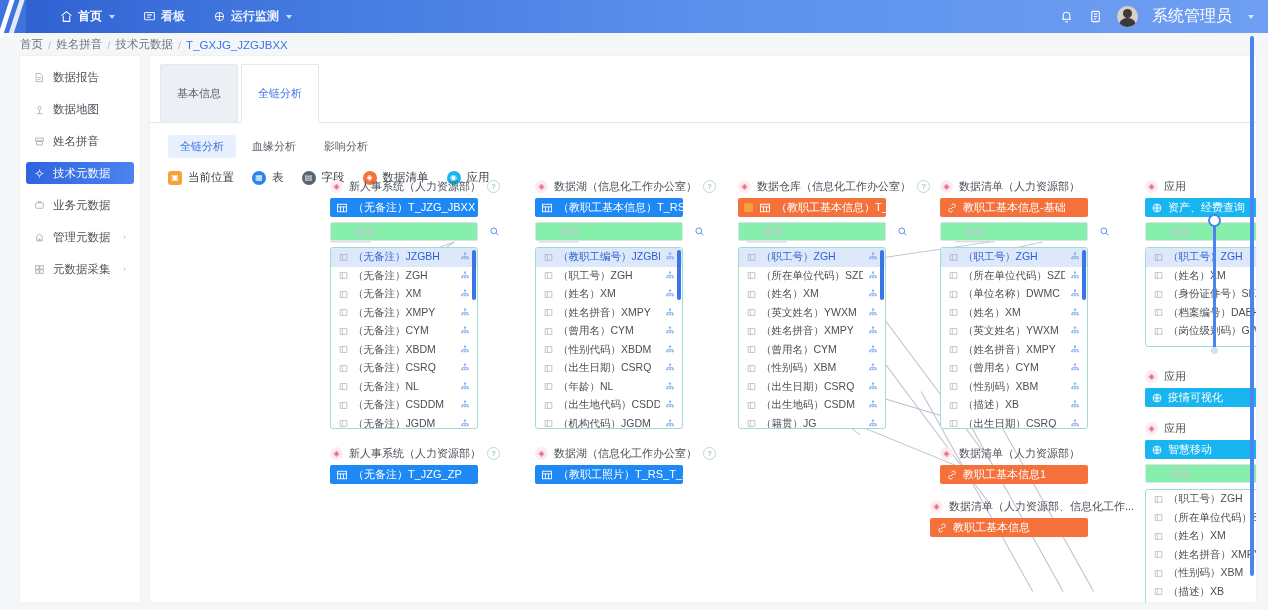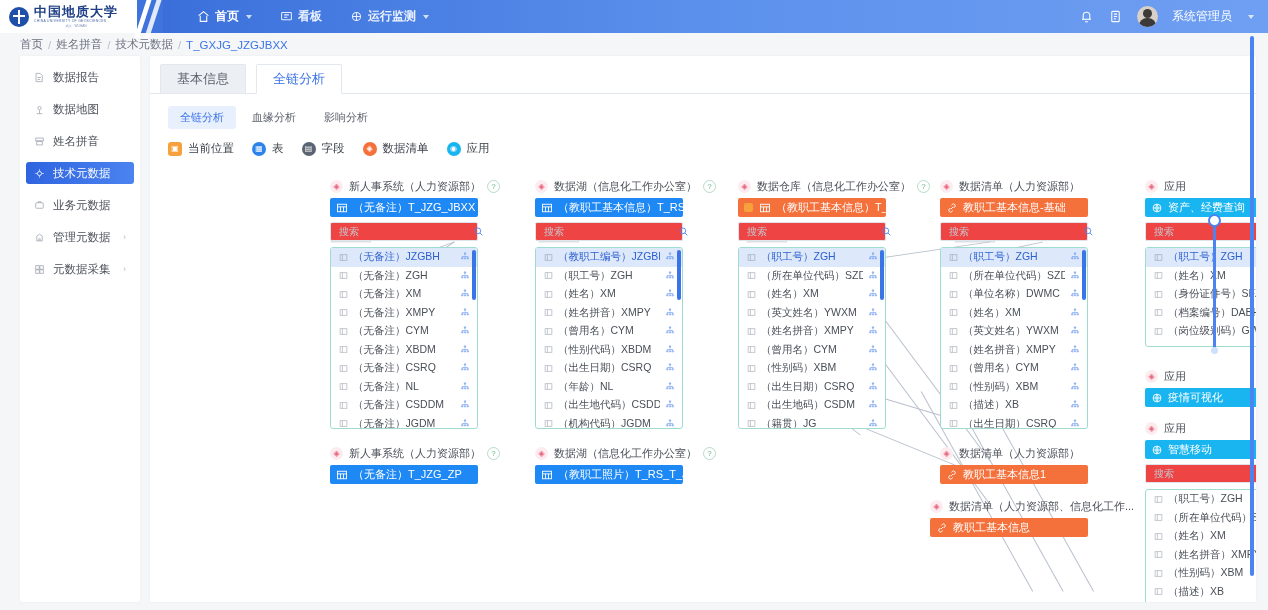--- a/index.html
+++ b/index.html
@@ -31,21 +31,21 @@
               line-height:33px; font-size:12px; cursor:pointer;font-weight:bold; }
   .nav-item.active { color:#fff; font-weight:bold; }
   .nav-ico { width:13px; height:13px; display:inline-block; }
   .caret { width:0;height:0;border-left:3px solid transparent;border-right:3px solid transparent;
            border-top:4px solid rgba(255,255,255,.75); margin-left:2px;}
   .hdr-right { display:flex; align-items:center; gap:14px; padding-right:14px; color:#fff; }
   .hdr-ic { width:15px; height:15px; opacity:.95; cursor:pointer;}
   .avatar { width:21px;height:21px;border-radius:50%;background:#d8cfc6;position:relative;overflow:hidden;}
   .avatar:before{content:"";position:absolute;left:6px;top:3px;width:9px;height:9px;border-radius:50%;background:#3b3a38;}
   .avatar:after{content:"";position:absolute;left:2px;top:12px;width:17px;height:12px;border-radius:8px 8px 0 0;background:#3b3a38;}
-  .user-name { font-size:12px; }
+  .user-name { font-size:16px; }
 
   
   .crumb { height:23px; display:flex; align-items:center; padding-left:20px; gap:5px;
            font-size:11.5px; color:#6b7280; background:#f5f6f8; }
   .crumb span.sep { color:#b9bec7; }
   .crumb span.cur { color:#3b74e8; }
 
   
   .body-wrap { display:flex; gap:10px; padding:0 0 0 20px; height:546px; }
 
@@ -56,22 +56,22 @@
   .side-item.active { background:linear-gradient(90deg,#2f64df,#4b83f0); color:#fff; }
   .side-ic { width:11px; height:11px; flex:none; opacity:.8;}
   .side-item.active .side-ic { opacity:1; }
   .side-arrow { position:absolute; right:8px; font-size:9px; color:#b4b9c2; }
 
   .panel { flex:1; background:#fff; border-radius:2px; position:relative; overflow:hidden;
            box-shadow:0 0 3px rgba(0,0,0,.05); height:546px; margin-right:12px;}
 
   
   .tabs { display:flex; padding:8px 10px 0 10px; border-bottom:1px solid #e3e7ee; }
-  .tab { padding:5px 16px; font-size:13px; background:#eceff4; color:#5b616b; cursor:pointer;
-         border:1px solid #e3e7ee; border-bottom:none; border-radius:2px 2px 0 0; margin-right:10px; }
+  .tab { padding:21px 16px; font-size:11px; background:#eceff4; color:#5b616b; cursor:pointer;
+         border:1px solid #e3e7ee; border-bottom:none; border-radius:2px 2px 0 0; margin-right:3px; }
   .tab.active { background:#fff; color:#3b74e8; border-bottom:1px solid #fff; margin-bottom:-1px; }
 
   .subtabs { display:flex; gap:4px; padding:12px 0 0 18px; }
   .subtab { padding:4px 12px; font-size:11px; color:#5b616b; border-radius:3px; cursor:pointer; }
   .subtab.active { background:#e8effd; color:#3b74e8; }
 
   
   .legend { display:flex; align-items:center; gap:18px; padding:12px 0 0 18px; font-size:11.5px; color:#3c4149;}
   .legend-item { display:flex; align-items:center; gap:6px; }
   .lg-dot { width:14px;height:14px;border-radius:3px;display:flex;align-items:center;justify-content:center;
@@ -91,22 +91,22 @@
               display:flex;align-items:center;justify-content:center;margin-left:auto;flex:none;}
 
   .node { display:flex; align-items:center; height:19px; border-radius:2px; color:#fff; font-size:11px;
           padding-left:6px; gap:5px; position:relative; cursor:pointer; white-space:nowrap; overflow:hidden;}
   .node.blue { background:#1e88f5; }
   .node.orange { background:#f4713c; }
   .node.cyan { background:#19b5f0; }
   .node-ic { width:12px;height:12px;flex:none;}
   .mini-sq { width:9px;height:9px;border-radius:2px;background:#f7a13c;flex:none;margin-right:1px;}
 
-  .searchbox { margin-top:5px; height:19px; border:1px solid #dfe3ea; border-radius:2px; background:#ef4444;
-               display:flex; align-items:center; padding:0 6px; }
+  .searchbox { margin-top:5px; height:19px; border:1px solid #dfe3ea; border-radius:2px; background:#86efac;
+               display:flex; align-items:center; padding:0 22px; }
   .searchbox input { border:0; outline:0; flex:1; font-size:10px; color:#333; background:transparent;
                      font-family:inherit; }
   .searchbox input::placeholder { color:#c4c8d0; }
   .mag { width:11px;height:11px;flex:none;}
 
   .fieldlist { margin-top:6px; border:1px solid #9fdcd0; border-radius:3px; background:#fff; overflow:hidden;
                position:relative; }
   .fl-inner { overflow:hidden; }
   .frow { display:flex; align-items:center; height:18.5px; padding:0 7px 0 8px; font-size:10.5px; color:#4a4f57;
           gap:5px; cursor:pointer; white-space:nowrap;}
@@ -121,28 +121,20 @@
   .zoomer .track { position:absolute; left:8px; top:6px; width:3px; height:128px; background:#4b83f0; border-radius:2px;}
   .zoomer .knob { position:absolute; left:3px; top:0; width:13px;height:13px;border-radius:50%;background:#fff;
                   border:2px solid #4b83f0; cursor:pointer;}
   .zoomer .endcap { position:absolute; left:6px; bottom:0; width:7px;height:7px;border-radius:50%;background:#cfe0fb;}
   .pagebar { position:absolute; right:14px; top:36px; width:4px; height:540px; background:#4b83f0; border-radius:3px; cursor:pointer;}
 </style>
 </head>
 <body>
 
 <div class="header">
-  <div class="logo-box">
-    <div class="logo-mark"></div>
-    <div class="logo-txt">
-      <div class="logo-cn">中国地质大学</div>
-      <div class="logo-en">CHINA UNIVERSITY OF GEOSCIENCES</div>
-      <div class="logo-en2">武汉 · WUHAN</div>
-    </div>
-  </div>
   <div class="slash"></div>
 
   <div class="nav">
     <div class="nav-item active">
       <svg class="nav-ico" viewBox="0 0 16 16" fill="none" stroke="#fff" stroke-width="1.3">
           <path d="M2 7l6-5 6 5"></path>
           <path d="M4 7v7h8V7"></path>
         </svg>
       <span>首页</span>
       <i class="caret"></i>

